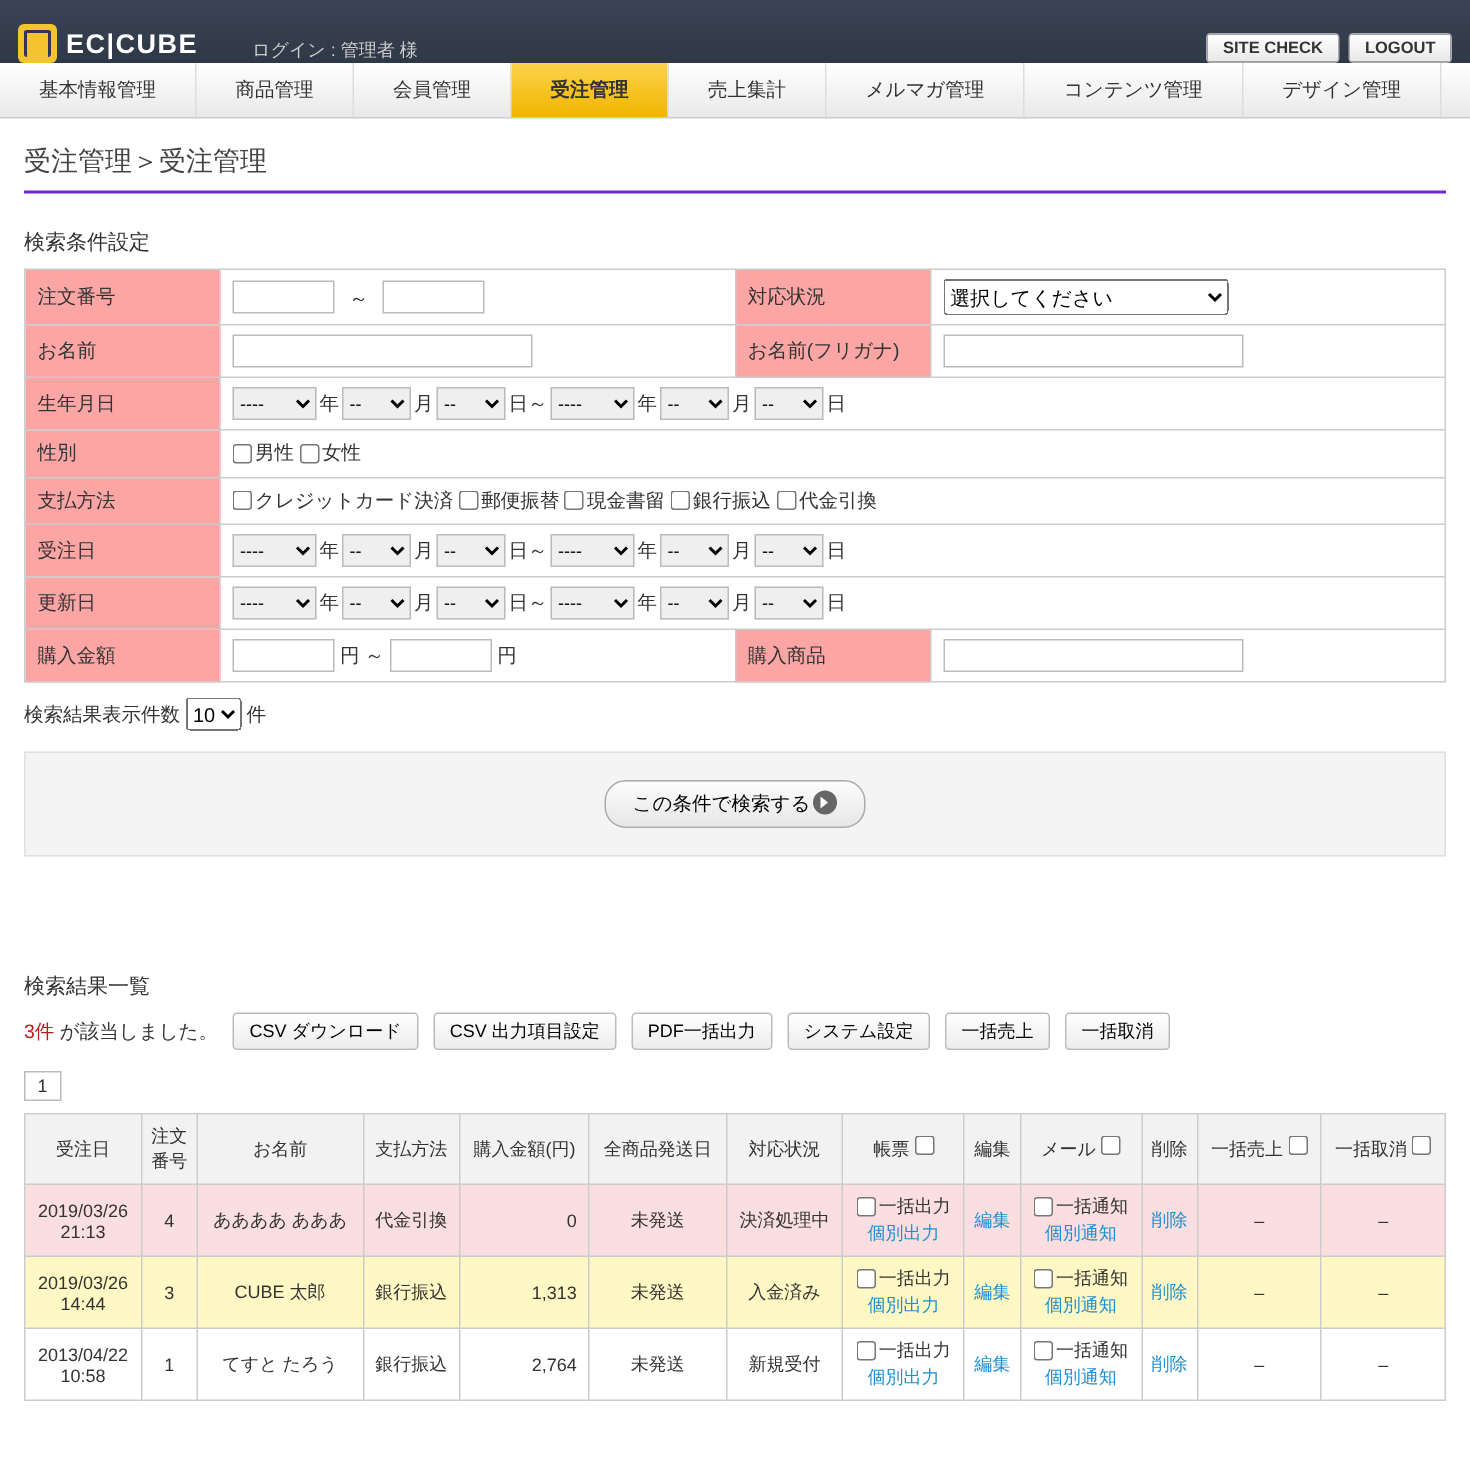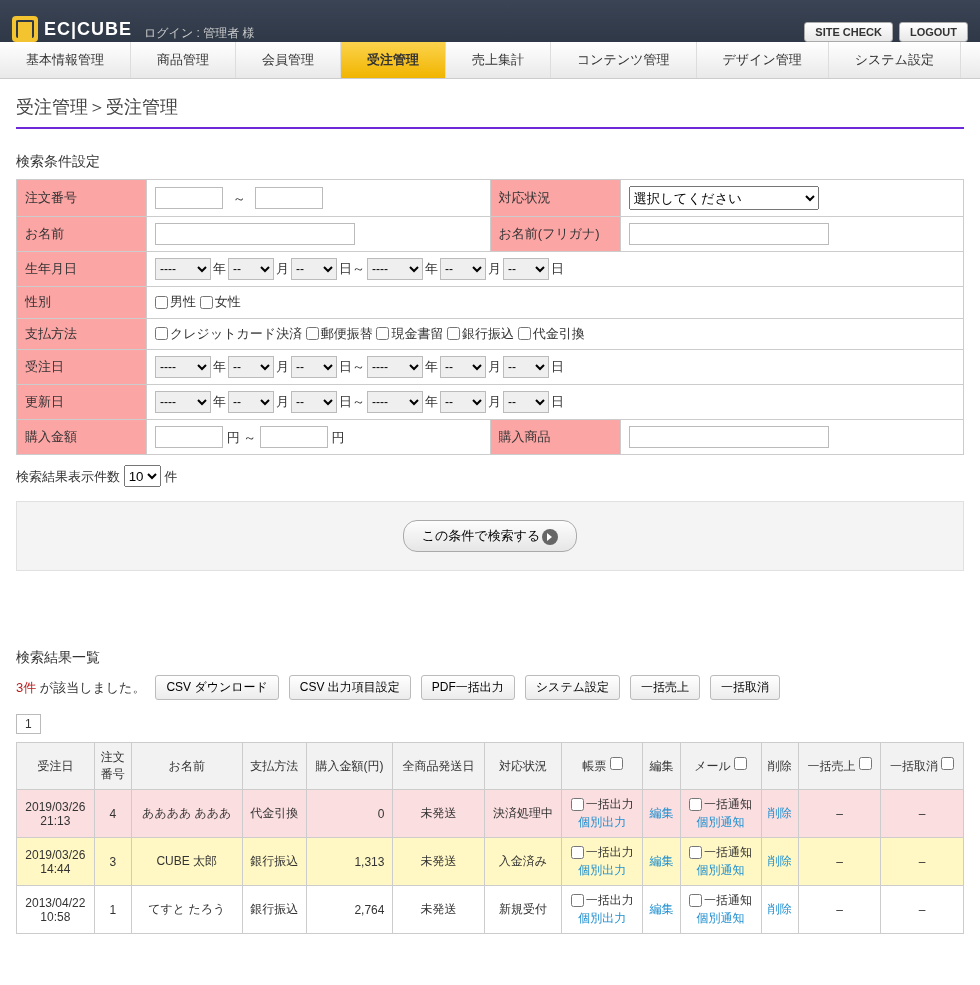--- a/index.html
+++ b/index.html
@@ -2,21 +2,21 @@
 <html><head>
 <meta charset="utf-8">
 <style>
 *{box-sizing:border-box;margin:0;padding:0}
 body{font-family:"Hiragino Kaku Gothic Pro","Meiryo",sans-serif;font-size:13px;color:#333;background:#fff;width:980px}
 .topbar{background:linear-gradient(#3a4454,#2e3847);height:42px;display:flex;align-items:flex-end;padding:0 12px;color:#ddd}
 .logo{display:flex;align-items:center;gap:6px}
 .logo-icon{width:26px;height:26px;background:#f3c430;border-radius:4px;position:relative}
 .logo-icon::before{content:"";position:absolute;inset:4px;border:2px solid #2e3847;border-radius:2px;border-bottom:none}
 .logo-text{font-weight:bold;font-size:18px;letter-spacing:1px;color:#fff}
-.login-info{margin-left:12px;font-size:12px;color:#ccc}
+.login-info{margin-left:36px;font-size:12px;color:#ccc}
 .topbar-spacer{flex:1}
 .top-btn{background:linear-gradient(#fff,#e8e8e8);border:1px solid #aaa;border-radius:3px;padding:3px 10px;font-size:11px;margin-left:6px;cursor:pointer;font-weight:bold;color:#333}
 .tabs{display:flex;background:linear-gradient(#fff,#e9e9e9);border-bottom:1px solid #ccc}
 .tab{padding:9px 26px;font-size:13px;color:#333;border-right:1px solid #ddd;cursor:pointer;white-space:nowrap}
 .tab.active{background:linear-gradient(#fcd34d,#f1b500);font-weight:bold}
 .content{padding:16px}
 .breadcrumb{font-size:18px;color:#444;border-bottom:2px solid #6d28d9;padding-bottom:8px;margin-bottom:24px}
 .section-title{font-size:14px;margin:8px 0 8px;color:#333}
 .search-table{width:100%;border-collapse:collapse;margin-bottom:10px}
 .search-table td,.search-table th{border:1px solid #ccc;padding:6px 8px;font-size:13px;text-align:left;vertical-align:middle}
@@ -26,21 +26,21 @@
 input[type=text].med{width:200px;height:22px;border:1px solid #bbb;padding:0 4px}
 select.small{height:22px;border:1px solid #bbb;font-size:12px}
 .tilde{margin:0 6px}
 .date-group{display:inline-flex;align-items:center;gap:2px}
 .date-group select{width:56px}
 .date-narrow{width:46px!important}
 .big-select{width:190px;height:24px}
 .page-size{margin:10px 0 14px;font-size:13px}
 .page-size select{height:22px}
 .search-btn-row{text-align:center;padding:18px 0;background:#f4f4f4;border:1px solid #e0e0e0}
-.search-btn{background:linear-gradient(#fdfdfd,#e6e6e6);border:1px solid #aaa;border-radius:14px;padding:6px 18px;font-size:13px;cursor:pointer;display:inline-flex;align-items:flex-end;gap:2px}
+.search-btn{background:linear-gradient(#fdfdfd,#e6e6e6);border:1px solid #aaa;border-radius:14px;padding:6px 18px;font-size:13px;cursor:pointer;display:inline-flex;align-items:flex-start;gap:2px}
 .circle-arrow{width:16px;height:16px;border-radius:50%;background:#666;position:relative;display:inline-block}
 .circle-arrow::after{content:"";position:absolute;left:5px;top:4px;border-left:5px solid #fff;border-top:4px solid transparent;border-bottom:4px solid transparent}
 .results-head{margin-top:78px}
 .hit{color:#b91c1c;font-weight:normal}
 .hit-line{display:flex;align-items:center;gap:10px;margin:8px 0;font-size:13px;flex-wrap:wrap}
 .small-btn{background:linear-gradient(#fff,#ececec);border:1px solid #bbb;border-radius:3px;padding:3px 10px;font-size:12px;cursor:pointer}
 .page-box{display:inline-block;border:1px solid #bbb;padding:2px 8px;font-size:12px;margin-top:6px}
 .result-table{width:100%;border-collapse:collapse;margin-top:8px;font-size:12px}
 .result-table th,.result-table td{border:1px solid #ccc;padding:6px 4px;text-align:center;vertical-align:middle}
 .result-table th{background:#f2f2f2;font-weight:normal}
@@ -63,20 +63,21 @@
   <button class="top-btn">SITE CHECK</button>
   <button class="top-btn">LOGOUT</button>
 </div>
 
 <div class="tabs" id="tabs">
     <div class="tab">基本情報管理</div>
     <div class="tab">商品管理</div>
     <div class="tab">会員管理</div>
     <div class="tab active">受注管理</div>
     <div class="tab">売上集計</div>
+    <div class="tab">メルマガ管理</div>
     <div class="tab">コンテンツ管理</div>
     <div class="tab">デザイン管理</div>
     <div class="tab">システム設定</div>
     <div class="tab">オーナーズストア</div>
   </div>
 
 <div class="content">
   <div class="breadcrumb">受注管理＞受注管理</div>
 
   <div class="section-title">検索条件設定</div>

